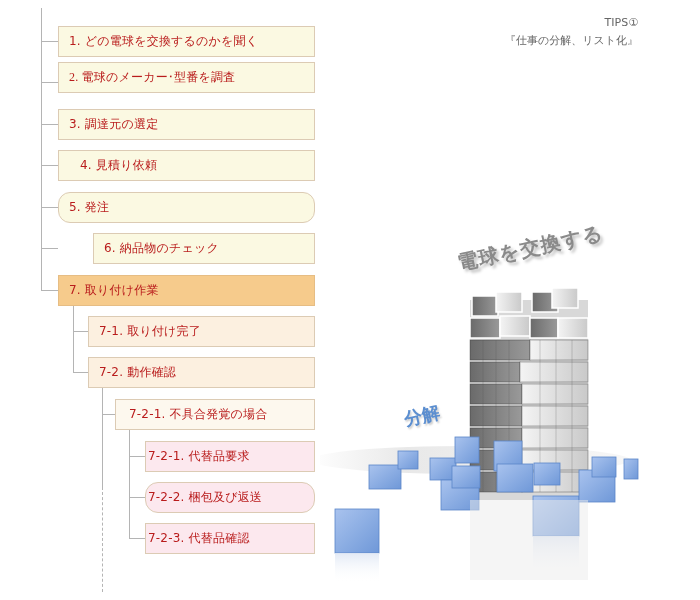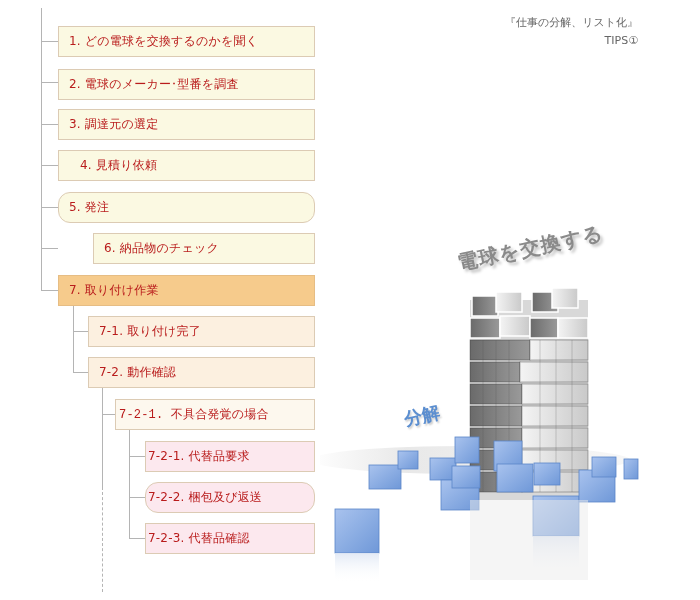--- a/index.html
+++ b/index.html
@@ -9,40 +9,40 @@
   .vline { width: 1px; }
   .hline { height: 1px; }
   .dashed { position: absolute; width: 1px; border-left: 1px dashed #b4b4b4; }
   .box { position: absolute; box-sizing: border-box; border: 1px solid #dccbb4;
          height: 31px; right: 385px; display: flex; align-items: center;
          font-size: 12px; color: #b91c1c; letter-spacing: 0.2px; }
   .box span { white-space: nowrap; }
   .lv1 { left: 58px; padding-left: 10px; background: #fbf9e2; }
   .lv1.active { background: #f6cb8c; border-color: #e6bd84; }
   .lv2 { left: 88px; padding-left: 10px; background: #fcf0e0; }
-  .lv3 { left: 115px; padding-left: 3px; background: #fdf8ee; font-family: Liberation Mono, monospace; }
+  .lv3 { left: 115px; padding-left: 13px; background: #fdf8ee; }
   .lv4 { left: 145px; padding-left: 2px; background: #fce8ee; }
 
   .tips { position: absolute; right: 62px; top: 14px; text-align: right;
           font-size: 11px; color: #666; line-height: 18px; }
 
   .art { position: absolute; left: 320px; top: 220px; width: 330px; height: 370px; }
   .title-rot { position: absolute; left: 458px; top: 250px; font-size: 20px; font-weight: bold;
                color: #8a8a8a; transform: rotate(-12deg); transform-origin: left center;
                text-shadow: 2px 3px 3px rgba(0,0,0,0.25); letter-spacing: 1px; }
   .bunkai { position: absolute; left: 404px; top: 404px; font-size: 18px; font-weight: bold;
             color: #5b8ed0; transform: rotate(-12deg);
             text-shadow: 1px 2px 2px rgba(0,0,0,0.2); }
 </style>
 </head>
 <body>
 
 <div class="tips">
+  <div>TIPS①</div>
   <div>『仕事の分解、リスト化』</div>
-  <div>TIPS①</div>
 </div>
 
 <div class="line vline" style="left:41px; top:8px; height:283px;"></div>
 <div class="line hline" style="left:41px; top:41px; width:17px;"></div>
 <div class="line hline" style="left:41px; top:82px; width:17px;"></div>
 <div class="line hline" style="left:41px; top:124px; width:17px;"></div>
 <div class="line hline" style="left:41px; top:165px; width:17px;"></div>
 <div class="line hline" style="left:41px; top:207px; width:17px;"></div>
 <div class="line hline" style="left:41px; top:248px; width:17px;"></div>
 <div class="line hline" style="left:41px; top:290px; width:17px;"></div>
@@ -56,21 +56,21 @@
 <div class="line hline" style="left:102px; top:414px; width:13px;"></div>
 
 <div class="line vline" style="left:129px; top:430px; height:109px;"></div>
 <div class="line hline" style="left:129px; top:456px; width:16px;"></div>
 <div class="line hline" style="left:129px; top:497px; width:16px;"></div>
 <div class="line hline" style="left:129px; top:538px; width:16px;"></div>
 
 <div class="box lv1" style="top:26px;">
     <span>1. どの電球を交換するのかを聞く</span>
   </div>
-<div class="box lv1" style="top:69px;">
+<div class="box lv1" style="top:62px;font-family:Liberation Serif, serif;">
     <span>2. 電球のメーカー･型番を調査</span>
   </div>
 <div class="box lv1" style="top:109px;">
     <span>3. 調達元の選定</span>
   </div>
 <div class="box lv1" style="top:150px;padding-left:21px;">
     <span>4. 見積り依頼</span>
   </div>
 <div class="box lv1" style="top:192px;border-radius:12px;">
     <span>5. 発注</span>

